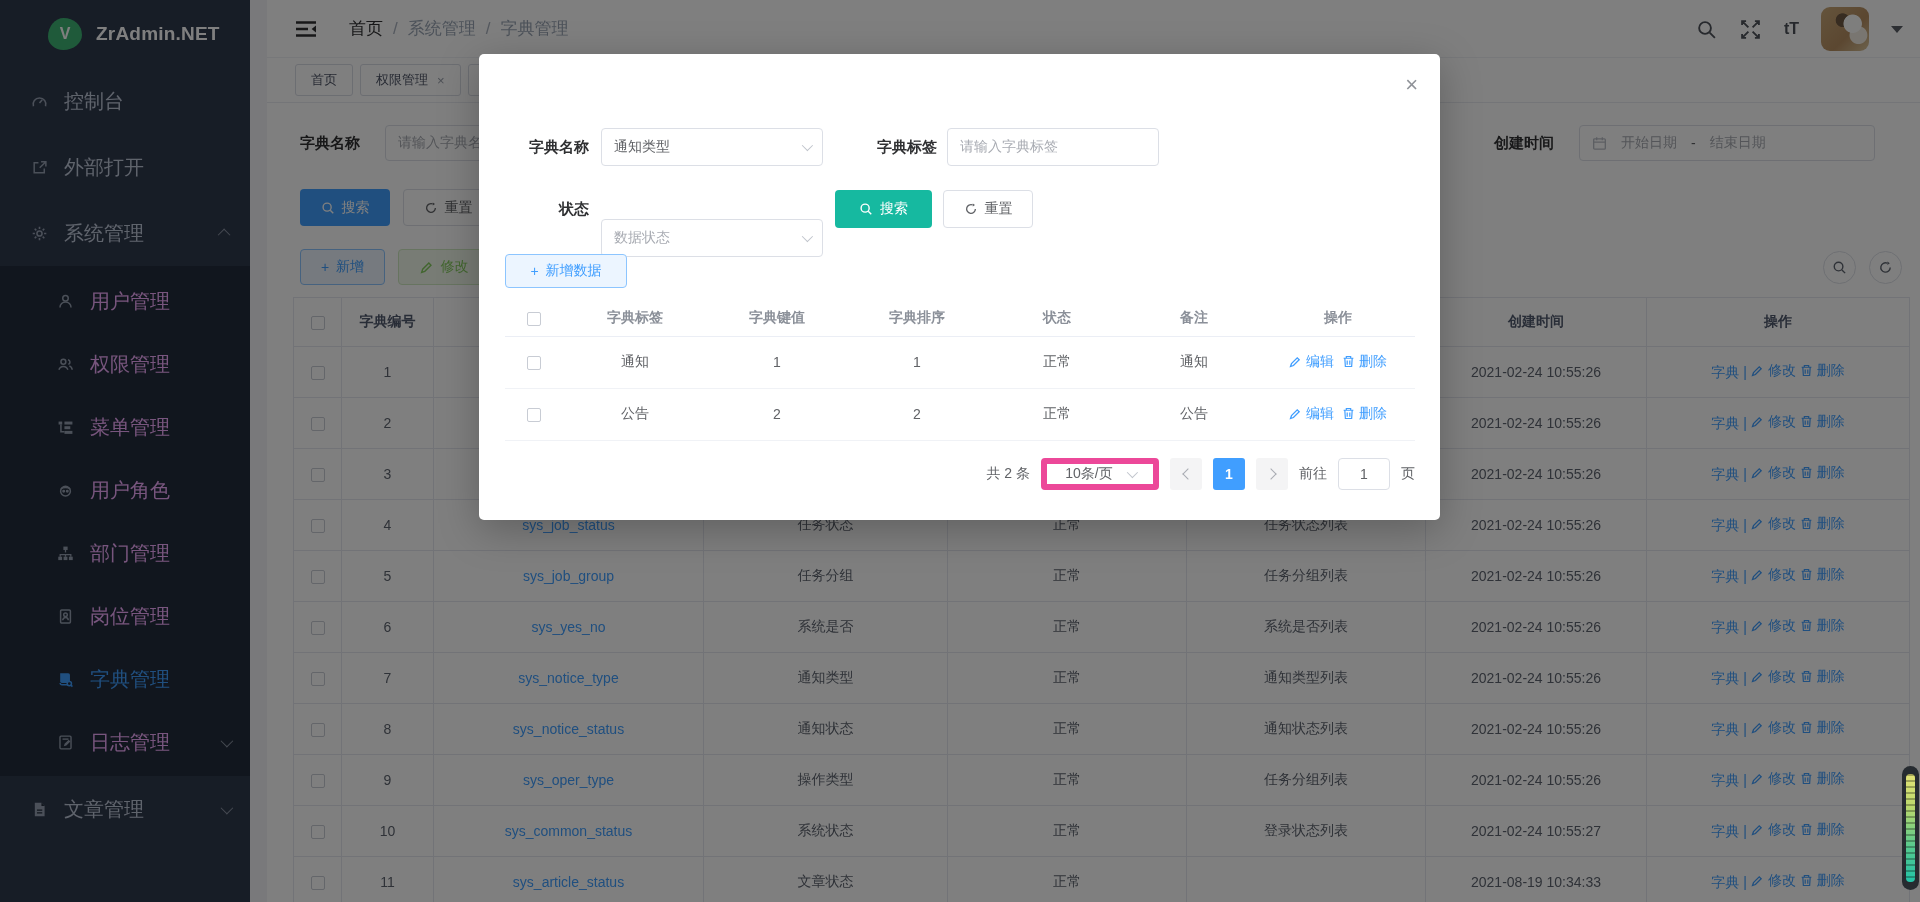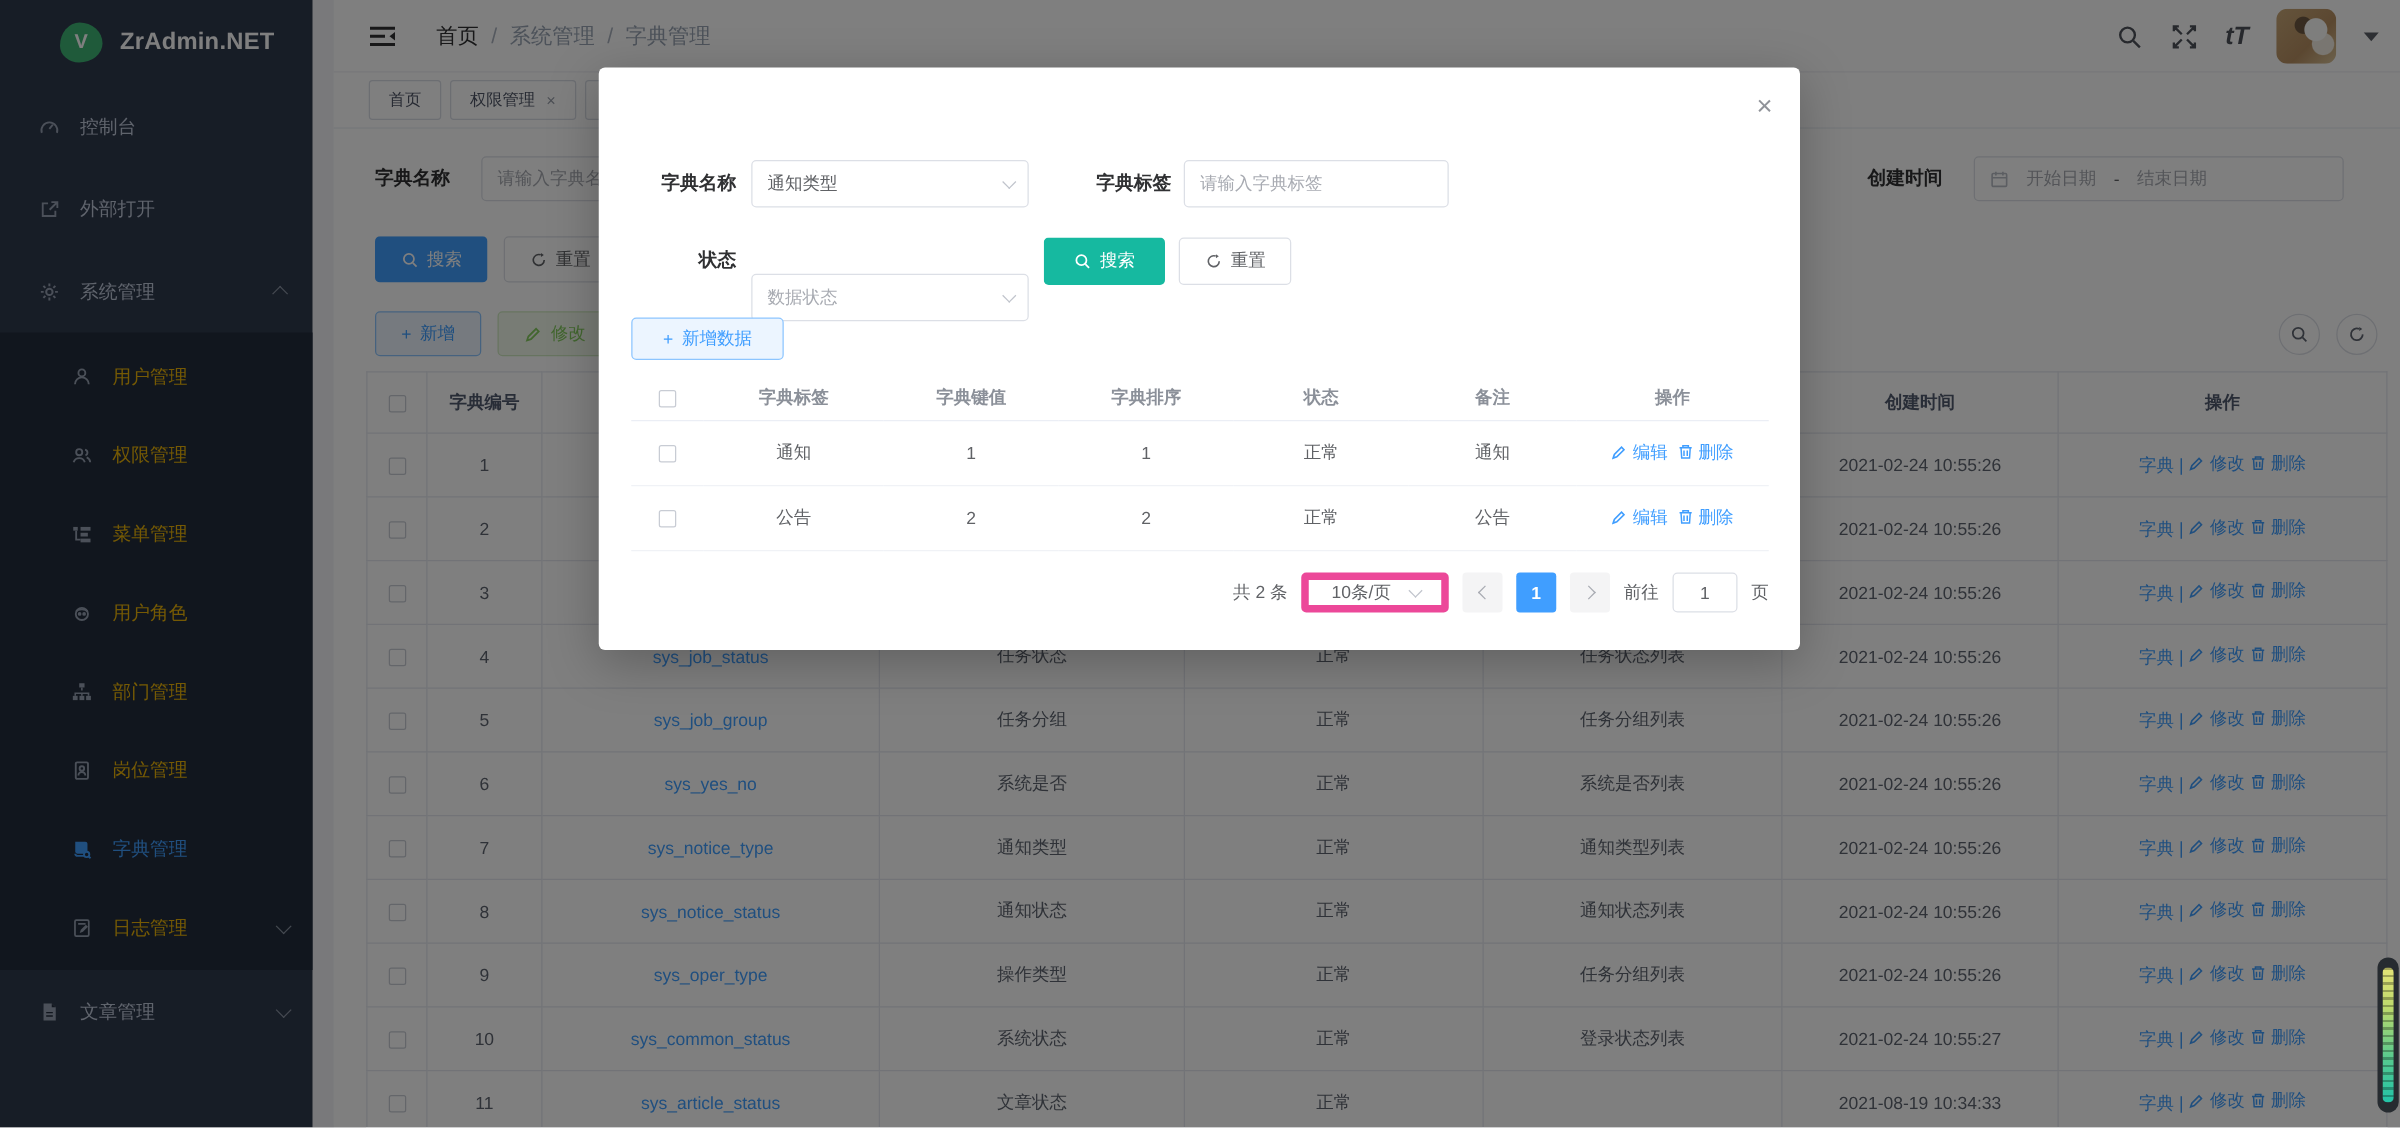--- a/index.html
+++ b/index.html
@@ -7,45 +7,45 @@
   body { font-family:"Liberation Sans","DejaVu Sans",sans-serif; background:#fff; }
   .screen { position:relative; width:1920px; height:902px; overflow:hidden; background:#f2f3f7; }
 
   
   .sidebar { position:absolute; left:0; top:0; width:250px; height:902px; background:#2f3a4d; z-index:10; }
   .logo-row { height:68px; display:flex; align-items:center; padding-left:48px; gap:14px; }
   .logo-blob { width:34px; height:32px; background:#3eb575; border-radius:46% 54% 55% 45%/58% 52% 48% 42%;
                display:flex; align-items:center; justify-content:center; color:#fff; font-weight:bold; font-size:16px; }
   .logo-text { color:#fff; font-size:19px; font-weight:bold; letter-spacing:.2px; }
   .nav { display:flex; flex-direction:column; }
-  .nav-item { height:66px; display:flex; align-items:center; padding:0 20px 0 30px; color:#bfc8d9; font-size:15px; gap:16px; cursor:pointer; }
+  .nav-item { height:66px; display:flex; align-items:center; padding:0 20px 0 30px; color:#bfc8d9; font-size:20px; gap:16px; cursor:pointer; }
   .nav-item .lbl { flex:1; }
   .submenu { background:#232d3c; padding:4px 0 2px 0; }
-  .submenu .nav-item { height:63px; padding-left:56px; color:#eab308; }
+  .submenu .nav-item { height:63px; padding-left:56px; color:#f0abfc; }
   .submenu .nav-item.active { color:#409eff; }
   .nicon { width:18px; height:18px; flex:0 0 18px; color:#97a1b2; display:flex; align-items:center; justify-content:center; }
   .nav-item.active .nicon { color:#409eff; }
   .nicon svg { width:17px; height:17px; display:block; }
   .chev { width:9px; height:9px; border-right:1.6px solid #8b94a3; border-bottom:1.6px solid #8b94a3; flex:0 0 9px; }
   .chev.up { transform:rotate(-135deg) translateY(-2px); }
   .chev.down { transform:rotate(45deg) translateY(-2px); }
 
   
   .main { position:absolute; left:267px; top:0; width:1670px; height:902px; background:#fff; }
   .topbar { position:relative; height:58px; border-bottom:1px solid #eef0f4; display:flex; align-items:center; }
   .hamb { margin-left:28px; width:22px; height:18px; color:#303133; cursor:pointer; }
   .hamb svg { width:22px; height:18px; display:block; }
   .crumbs { margin-left:32px; font-size:17px; display:flex; gap:10px; align-items:center; }
   .crumb-first { color:#303133; }
   .crumb-sep { color:#aab2bf; }
   .crumb { color:#9aa5b4; }
   .top-icons { position:absolute; right:34px; top:0; height:58px; display:flex; align-items:center; gap:22px; color:#4e535b; }
   .ticon { width:22px; height:22px; cursor:pointer; display:flex; align-items:center; justify-content:center; }
   .ticon svg { width:21px; height:21px; display:block; }
-  .font-ic { font-size:20px; font-weight:bold; letter-spacing:0; cursor:pointer;font-style:italic; }
+  .font-ic { font-size:16px; font-weight:bold; letter-spacing:0; cursor:pointer; }
   .avatar { width:48px; height:44px; border-radius:9px; cursor:pointer;
             background:
               radial-gradient(circle at 66% 38%, #fdfdfb 0 21%, rgba(253,253,251,0) 23%),
               radial-gradient(circle at 45% 30%, #6e5942 0 16%, rgba(110,89,66,0) 18%),
               radial-gradient(circle at 78% 64%, #f3ede2 0 18%, rgba(243,237,226,0) 20%),
               linear-gradient(135deg,#c9a878,#b78f62 60%,#d9c49a); }
   .caret { width:0; height:0; border-left:6px solid transparent; border-right:6px solid transparent; border-top:7px solid #5a5e66; cursor:pointer; }
 
   
   .tabbar { height:45px; border-bottom:1px solid #e8ebf1; display:flex; align-items:center; gap:7px; padding-left:28px; background:#fff; }

